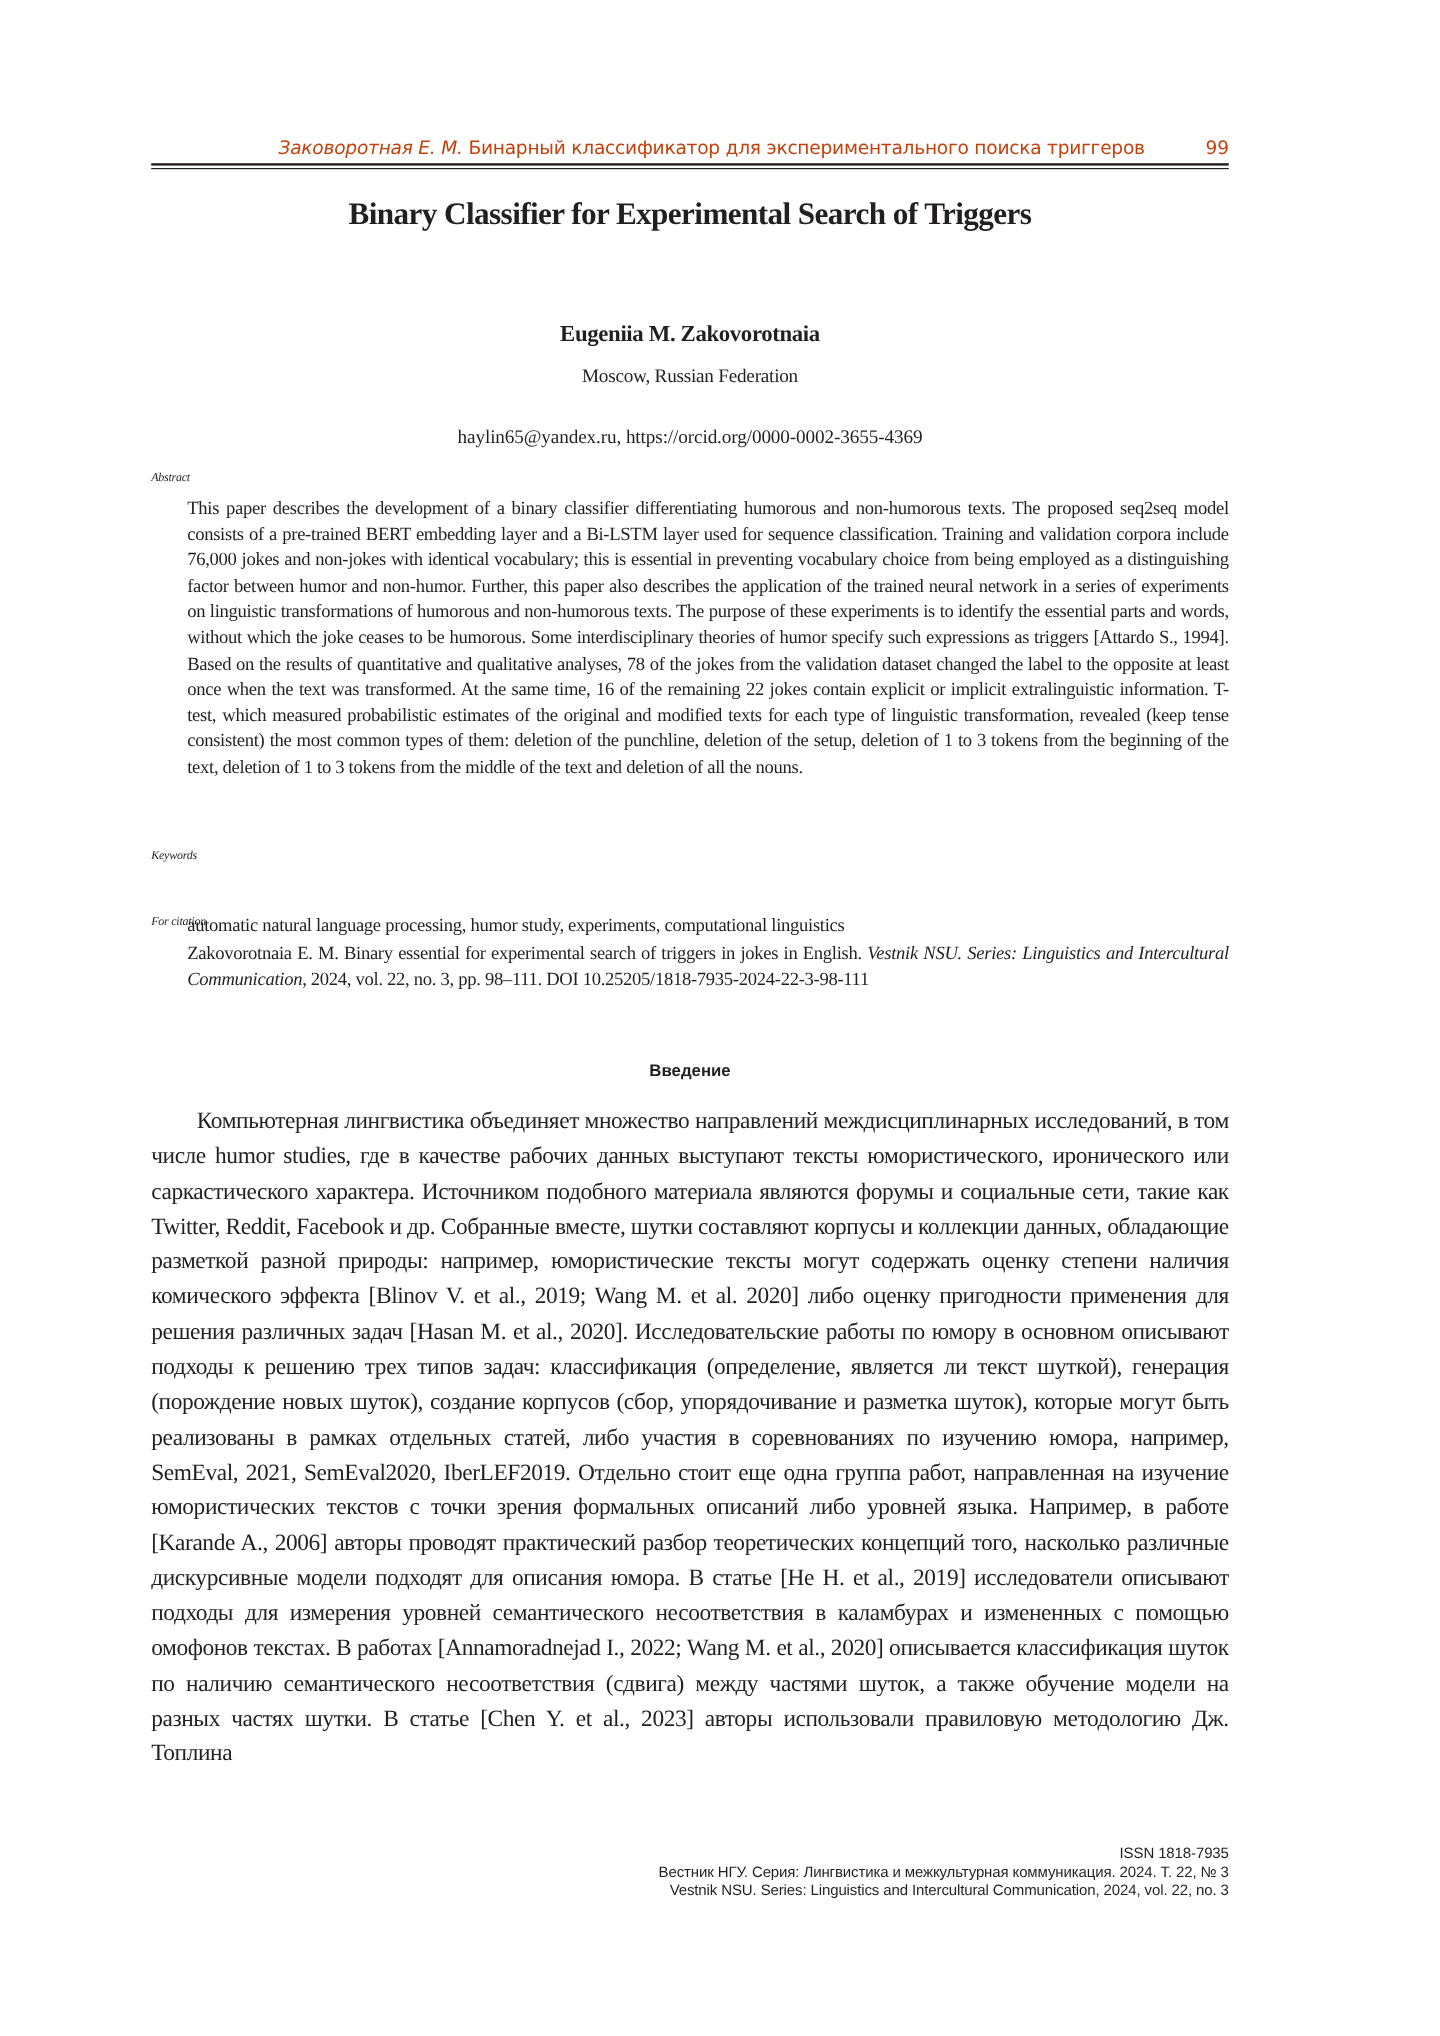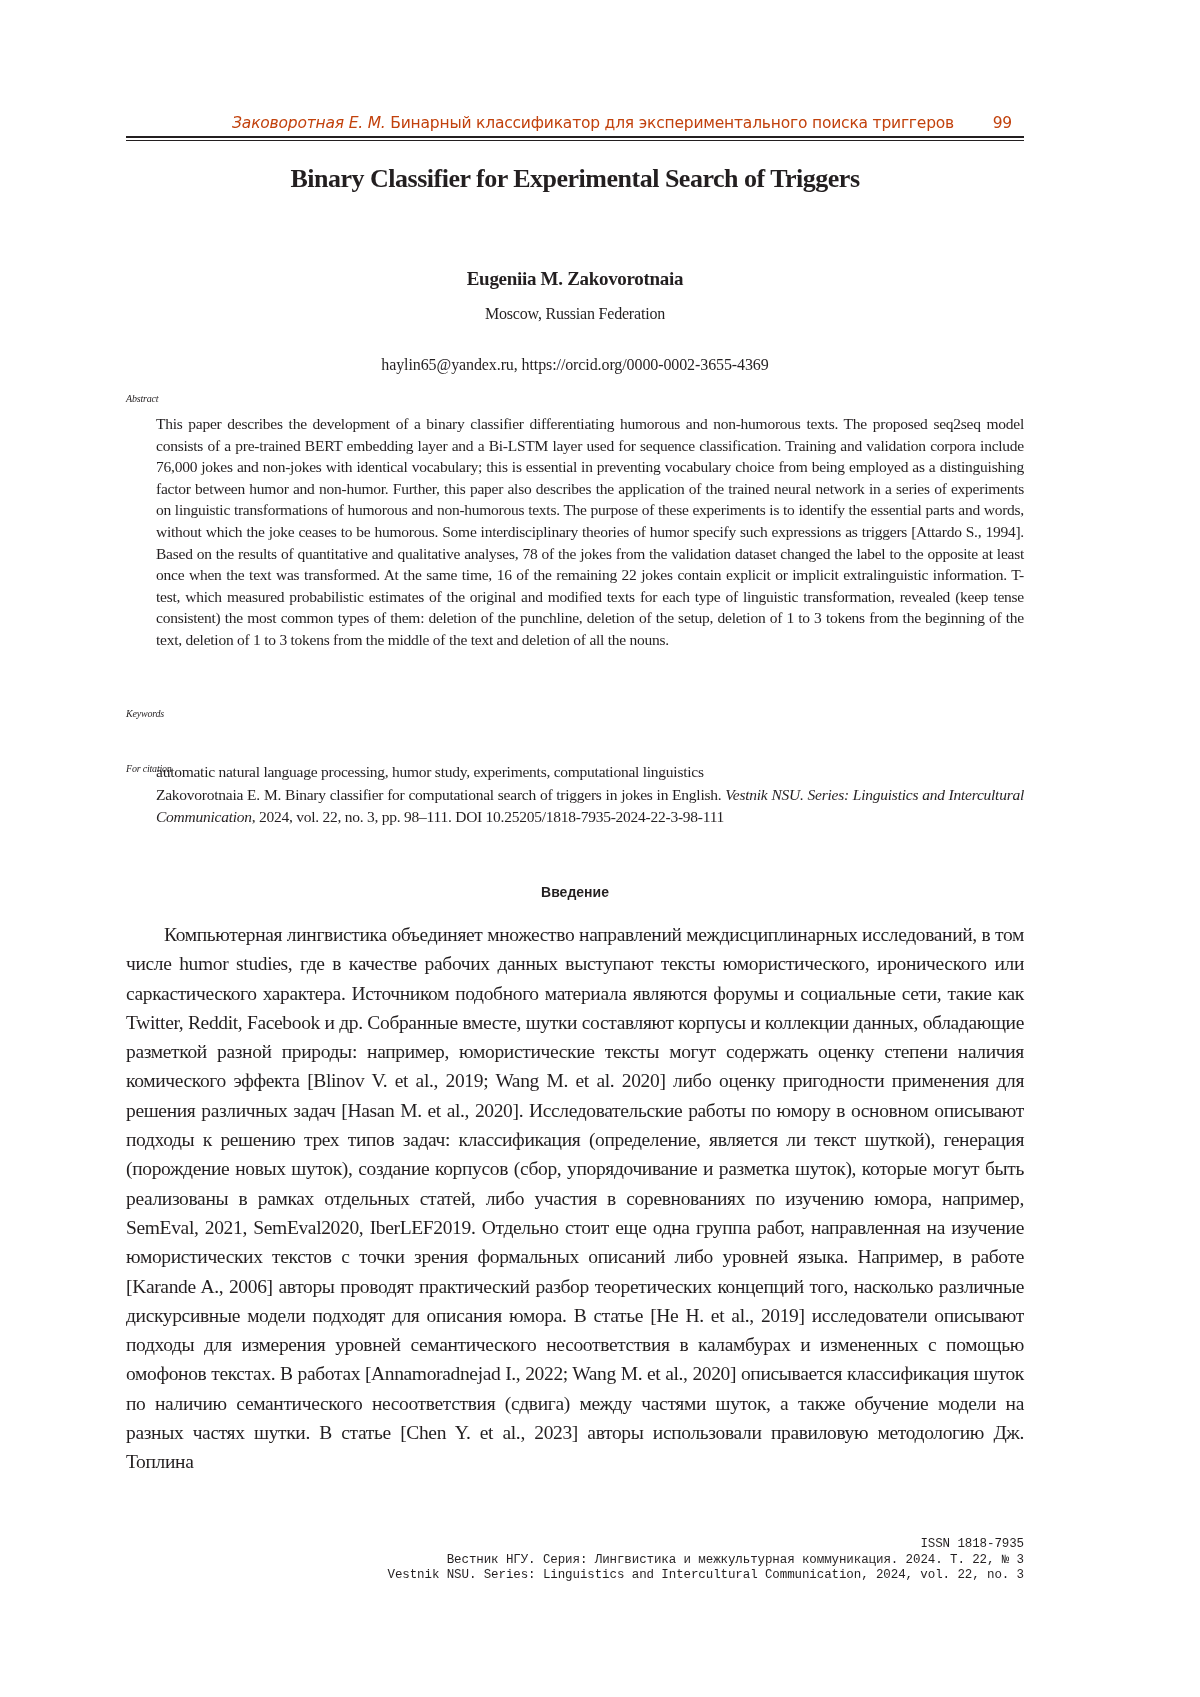--- a/index.html
+++ b/index.html
@@ -3,21 +3,21 @@
 <meta charset="utf-8">
 <style>
   html, body { margin: 0; padding: 0; background: #ffffff; }
   body { width: 1200px; height: 1697px; position: relative; overflow: hidden; color: #231f20; }
   .page { position: absolute; left: 0; top: 0; width: 1200px; height: 1697px; }
 
   .running-header { position: absolute; left: 126px; top: 114px; width: 898px; height: 22px;
     font-family: "DejaVu Sans", sans-serif; font-size: 15.5px; letter-spacing: -0.2px; color: #c2410c; }
   .running-header .rh-text { position: absolute; right: 70px; top: 0; white-space: nowrap; }
   .running-header .rh-text i { font-style: italic; }
-  .running-header .page-num { position: absolute; right: 12px; top: 0; margin-left: 40px; }
+  .running-header .page-num { position: absolute; right: 0; top: 0; margin-left: 40px; }
   .header-rule { position: absolute; left: 126px; top: 136px; width: 898px; height: 6px; }
   .header-rule .l1 { position: absolute; left: 0; top: 0; width: 100%; height: 2px; background: #231f20; }
   .header-rule .l2 { position: absolute; left: 0; top: 4px; width: 100%; height: 1px; background: #231f20; }
   .title { position: absolute; left: 126px; top: 162px; width: 898px; text-align: center;
     font-family: "Liberation Serif", serif; font-weight: bold; font-size: 26px; line-height: 34px; letter-spacing: -0.5px; }
   .author { position: absolute; left: 126px; top: 268px; width: 898px; text-align: center;
     font-family: "Liberation Serif", serif; font-weight: bold; font-size: 19px; letter-spacing: -0.3px; }
   .affil { position: absolute; left: 126px; top: 302px; width: 898px; text-align: center;
     font-family: "Liberation Serif", serif; font-size: 16px; line-height: 23px; letter-spacing: -0.2px; }
   .contact { position: absolute; left: 126px; top: 356px; width: 898px; text-align: center;
@@ -27,21 +27,21 @@
   .block-text { position: absolute; left: 156px; width: 868px; font-family: "Liberation Serif", serif; font-size: 15.5px; line-height: 21.6px; text-align: justify; letter-spacing: -0.25px; }
   .block-text i { font-style: italic; }
 
   .intro-heading { position: absolute; left: 126px; top: 884px; width: 898px; text-align: center;
     font-family: Liberation Sans, sans-serif; font-weight: bold; font-size: 14px; }
   .body-text { position: absolute; left: 126px; top: 920px; width: 898px;
     font-family: "Liberation Serif", serif; font-size: 19.5px; line-height: 29.3px; text-align: justify; letter-spacing: -0.35px; }
   .body-text p { margin: 0; text-indent: 38px; }
 
   .footer { position: absolute; right: 176px; top: 1537px; text-align: right;
-    font-family: Liberation Mono, monospace; font-size: 12.5px; line-height: 15.5px; color: #231f20; letter-spacing: -0.1px; }
+    font-family: Liberation Sans, sans-serif; font-size: 12.5px; line-height: 15.5px; color: #231f20; letter-spacing: -0.1px; }
 </style>
 </head>
 <body>
 
 <div class="page">
 
   <div class="running-header">
     <span class="rh-text"><i>Заковоротная Е. М.</i> <span>Бинарный классификатор для экспериментального поиска триггеров</span></span>
     <span class="page-num">99</span>
   </div>
@@ -62,21 +62,21 @@
 
   <div class="contact">haylin65@yandex.ru, https://orcid.org/0000-0002-3655-4369</div>
 
   <div class="section-label" style="top:393px;">Abstract</div>
   <div class="block-text" style="top:413px;">This paper describes the development of a binary classifier differentiating humorous and non-humorous texts. The proposed seq2seq model consists of a pre-trained BERT embedding layer and a Bi-LSTM layer used for sequence classification. Training and validation corpora include 76,000 jokes and non-jokes with identical vocabulary; this is essential in preventing vocabulary choice from being employed as a distinguishing factor between humor and non-humor. Further, this paper also describes the application of the trained neural network in a series of experiments on linguistic transformations of humorous and non-humorous texts. The purpose of these experiments is to identify the essential parts and words, without which the joke ceases to be humorous. Some interdisciplinary theories of humor specify such expressions as triggers [Attardo S., 1994]. Based on the results of quantitative and qualitative analyses, 78 of the jokes from the validation dataset changed the label to the opposite at least once when the text was transformed. At the same time, 16 of the remaining 22 jokes contain explicit or implicit extralinguistic information. T-test, which measured probabilistic estimates of the original and modified texts for each type of linguistic transformation, revealed (keep tense consistent) the most common types of them: deletion of the punchline, deletion of the setup, deletion of 1 to 3 tokens from the beginning of the text, deletion of 1 to 3 tokens from the middle of the text and deletion of all the nouns.</div>
 
   <div class="section-label" style="top:708px;">Keywords</div>
   <div class="block-text" style="top:729px;margin-top:32px;">automatic natural language processing, humor study, experiments, computational linguistics</div>
 
   <div class="section-label" style="top:763px;">For citation</div>
-  <div class="block-text" style="top:784px;"><span>Zakovorotnaia E. M. Binary classifier for computational search of triggers in jokes in English. </span><i>Vestnik NSU. Series: Linguistics and Intercultural Communication</i><span>, 2024, vol. 22, no. 3, pp. 98–111. DOI 10.25205/1818-7935-2024-22-3-98-111</span></div>
+  <div class="block-text" style="top:784px;"><span>Zakovorotnaia E. M. Binary essential for experimental search of triggers in jokes in English. </span><i>Vestnik NSU. Series: Linguistics and Intercultural Communication</i><span>, 2024, vol. 22, no. 3, pp. 98–111. DOI 10.25205/1818-7935-2024-22-3-98-111</span></div>
 
   <div class="intro-heading">Введение</div>
   <div class="body-text">
     <p>Компьютерная лингвистика объединяет множество направлений междисциплинарных исследований, в том числе humor studies, где в качестве рабочих данных выступают тексты юмористического, иронического или саркастического характера. Источником подобного материала являются форумы и социальные сети, такие как Twitter, Reddit, Facebook и др. Собранные вместе, шутки составляют корпусы и коллекции данных, обладающие разметкой разной природы: например, юмористические тексты могут содержать оценку степени наличия комического эффекта [Blinov V. et al., 2019; Wang M. et al. 2020] либо оценку пригодности применения для решения различных задач [Hasan M. et al., 2020]. Исследовательские работы по юмору в основном описывают подходы к решению трех типов задач: классификация (определение, является ли текст шуткой), генерация (порождение новых шуток), создание корпусов (сбор, упорядочивание и разметка шуток), которые могут быть реализованы в рамках отдельных статей, либо участия в соревнованиях по изучению юмора, например, SemEval, 2021, SemEval2020, IberLEF2019. Отдельно стоит еще одна группа работ, направленная на изучение юмористических текстов с точки зрения формальных описаний либо уровней языка. Например, в работе [Karande A., 2006] авторы проводят практический разбор теоретических концепций того, насколько различные дискурсивные модели подходят для описания юмора. В статье [He H. et al., 2019] исследователи описывают подходы для измерения уровней семантического несоответствия в каламбурах и измененных с помощью омофонов текстах. В работах [Annamoradnejad I., 2022; Wang M. et al., 2020] описывается классификация шуток по наличию семантического несоответствия (сдвига) между частями шуток, а также обучение модели на разных частях шутки. В статье [Chen Y. et al., 2023] авторы использовали правиловую методологию Дж. Топлина</p>
   </div>
 
   <div class="footer">
     <div>ISSN 1818-7935</div>
     <div>Вестник НГУ. Серия: Лингвистика и межкультурная коммуникация. 2024. Т. 22, № 3</div>
     <div>Vestnik NSU. Series: Linguistics and Intercultural Communication, 2024, vol. 22, no. 3</div>

